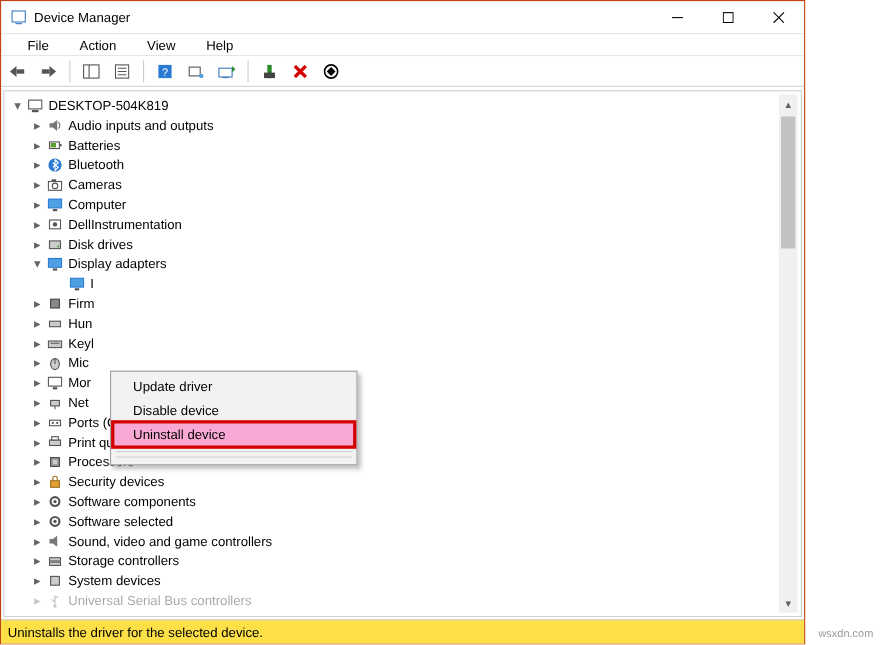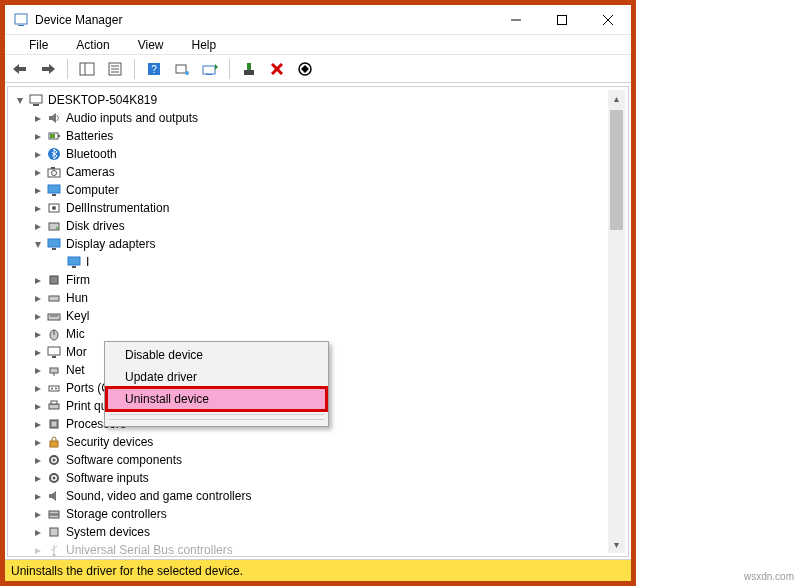--- a/index.html
+++ b/index.html
@@ -7,22 +7,22 @@
     margin: 0; padding: 0;
     width: 800px; height: 586px;
     font-family: "Segoe UI", Tahoma, sans-serif;
     font-size: 12px;
     background: #fff;
     color: #000;
     overflow: hidden;
     position: relative;
   }
   .window {
-    width: 636px; height: 586px;
-    border: 5px solid #c2410c;
+    width: 732px; height: 586px;
+    border: 1px solid #c2410c;
     display: flex; flex-direction: column;
     background: #fff;
   }
   .titlebar {
     height: 30px;
     display: flex; align-items: center;
     border-bottom: 1px solid #e5e5e5;
     padding-left: 8px;
   }
   .titlebar .icon-dm {
@@ -489,21 +489,21 @@
       </div>
 
       <div class="tree-row indent1">
         <span class="twisty">▸</span>
         <span class="node-icon">
             <svg width="14" height="14">
               <circle cx="7" cy="7" r="4" fill="none" stroke="#555" stroke-width="2"></circle>
               <circle cx="7" cy="7" r="1.5" fill="#555"></circle>
             </svg>
           </span>
-        <span class="node-label">Software inputs</span>
+        <span class="node-label">Software selected</span>
       </div>
 
       <div class="tree-row indent1">
         <span class="twisty">▸</span>
         <span class="node-icon">
             <svg width="14" height="14">
               <polygon points="2,5 5,5 9,2 9,12 5,9 2,9" fill="#777"></polygon>
             </svg>
           </span>
         <span class="node-label">Sound, video and game controllers</span>
@@ -542,22 +542,22 @@
       </div>
 
       <div class="scrollbar">
         <div class="arrow">▴</div>
         <div class="thumb"></div>
         <div class="arrow" style="position:absolute;bottom:0;left:0;right:0">▾</div>
       </div>
     </div>
 
     <div class="ctxmenu">
+      <div class="ctxitem">Update driver</div>
       <div class="ctxitem">Disable device</div>
-      <div class="ctxitem">Update driver</div>
       <div class="ctxitem highlight">Uninstall device</div>
       <div class="ctxsep"></div>
       <div class="ctxsep"></div>
     </div>
   </div>
 
   <div class="statusbar">
     <span>Uninstalls the driver for the selected device.</span>
   </div>
 

